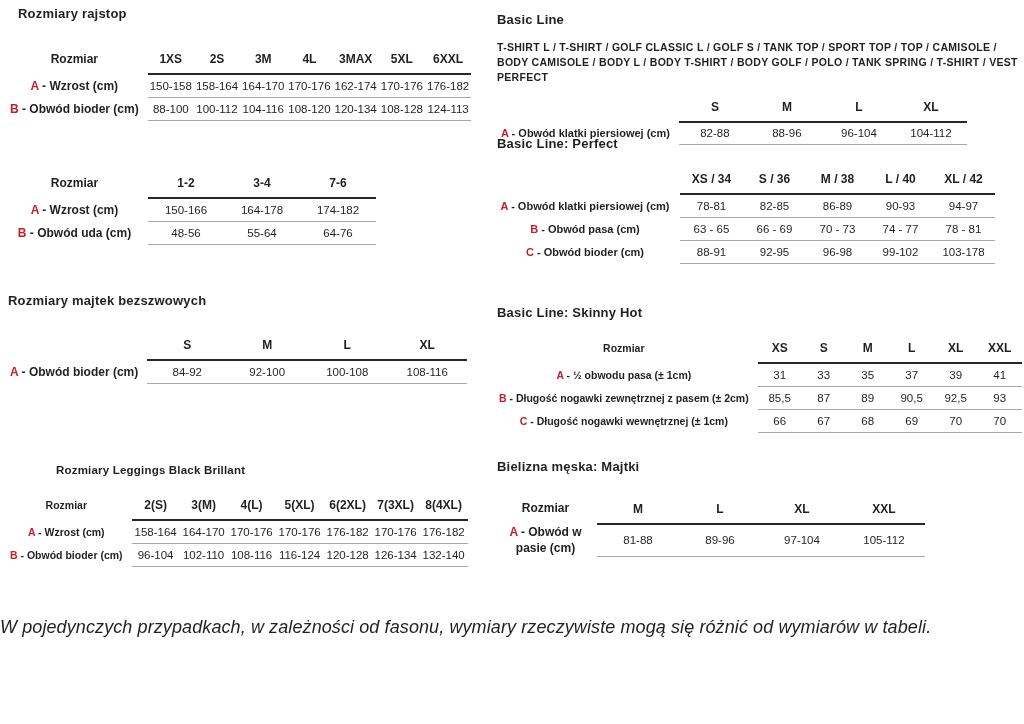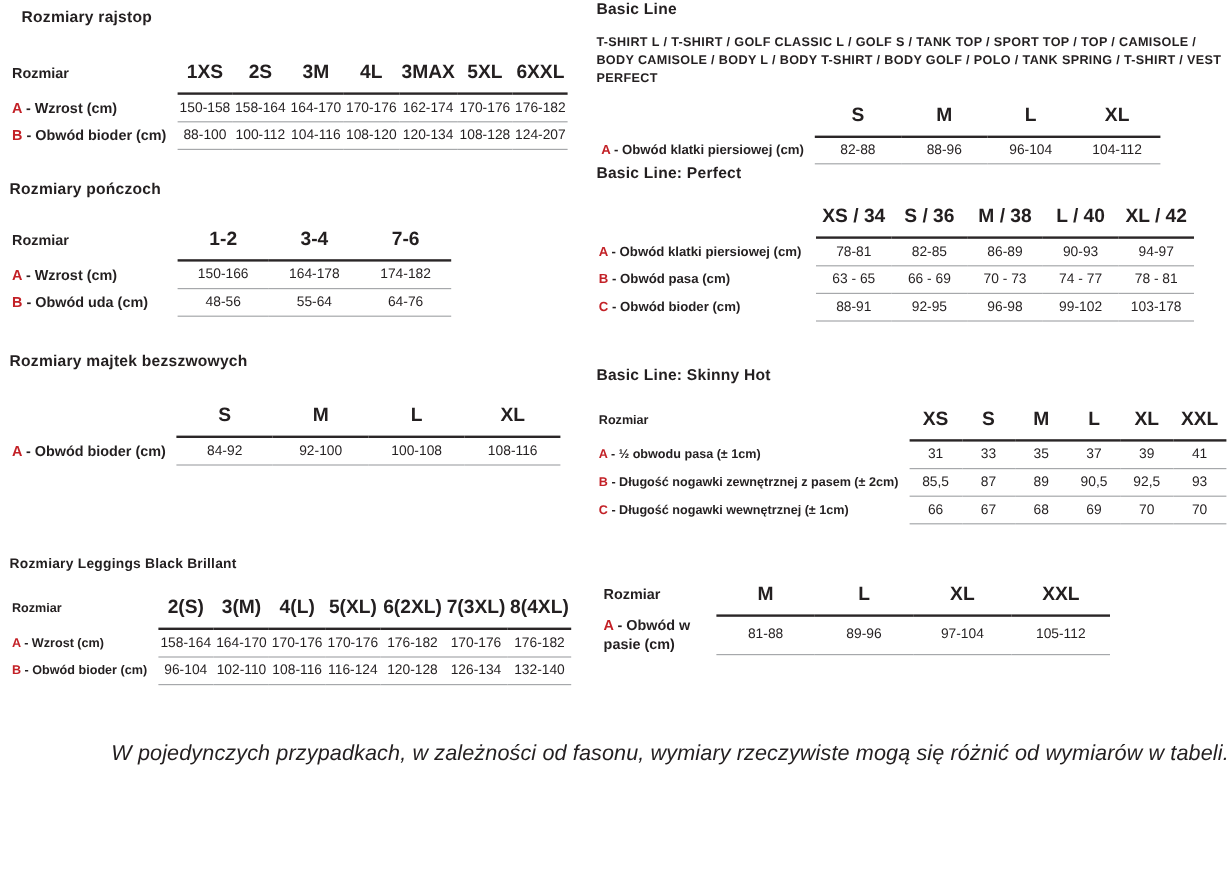--- a/index.html
+++ b/index.html
@@ -25,27 +25,27 @@
   .section { position: absolute; left: 0; width: 100%; }
   .title { font-weight: bold; font-size: 13px; letter-spacing: 0.2px; white-space: nowrap; }
   .subtitle {
     font-weight: bold; font-size: 10.5px; letter-spacing: 0.3px;
     text-align: left; line-height: 1.45; margin-top: 13px;
   }
 
   table.tbl { border-collapse: collapse; table-layout: auto; margin-top: 24px; }
   .tbl th, .tbl td { padding: 0 2px; }
   .tbl th.hdr {
-    font-weight: bold; font-size: 16px; text-align: center;
+    font-weight: bold; font-size: 12px; text-align: center;
     border-bottom: 2px solid var(--rule-dark);
     padding-bottom: 7px; padding-top: 2px;
     white-space: nowrap;
   }
   .tbl .lbl {
-    font-weight: bold; font-size: 12px; text-align: left;
+    font-weight: bold; font-size: 12px; text-align: center;
     padding-right: 9px; white-space: nowrap; border: none; margin-left: 20px;
   }
   .tbl th.corner { padding-bottom: 7px; }
   .tbl td.val {
     font-weight: normal; font-size: 11.5px; text-align: center;
     border-bottom: 1px solid var(--rule-light);
     height: 23px; white-space: nowrap;
   }
   .red { color: var(--accent-red); }
 
@@ -60,28 +60,28 @@
   #sec-ponczoch .tbl { margin-top: 24px; }
   .t-ponczoch .lbl { min-width: 140px; }
   .t-ponczoch .hdr, .t-ponczoch .val { width: 76px; }
 
   #sec-majtek   { top: 293px; }
   #sec-majtek .tbl { margin-top: 28px; }
   .t-majtek .lbl { min-width: 115px; }
   .t-majtek .hdr, .t-majtek .val { width: 80px; }
 
   #sec-leggings { top: 464px; }
-  #sec-leggings .title { font-size: 11.5px; }
+  #sec-leggings .title { font-size: 11.5px; margin-left: 48px; }
   #sec-leggings .tbl { margin-top: 20px; }
   .t-leggings { font-size: 10.5px; }
   .t-leggings .lbl { min-width: 92px; font-size: 10.5px; }
   .t-leggings .hdr { font-size: 10.5px; padding-bottom: 5px; }
   .t-leggings .val { font-size: 10px; width: 48px; height: 20px; }
 
-  #sec-basic    { top: 0; }
+  #sec-basic    { top: 12px; }
   #sec-basic .tbl { margin-top: 12px; margin-left: 2px; }
   .t-basic .lbl { min-width: 152px; font-size: 11px; }
   .t-basic .hdr, .t-basic .val { width: 72px; }
 
   #sec-perfect  { top: 136px; }
   #sec-perfect .tbl { margin-top: 19px; }
   .t-perfect .lbl { min-width: 183px; font-size: 11px; }
   .t-perfect .hdr, .t-perfect .val { width: 63px; }
   .t-perfect .val { height: 21px; }
 
@@ -92,21 +92,21 @@
   .t-skinny .val { height: 22px; }
 
   #sec-majtki   { top: 459px; }
   #sec-majtki .tbl { margin-top: 26px; margin-left: 4px; }
   .t-majtki .lbl { min-width: 92px; max-width: 96px; white-space: normal; line-height: 1.35; }
   .t-majtki .hdr, .t-majtki .val { width: 82px; }
   .t-majtki .val { height: 34px; }
 
   .footnote {
     position: absolute; top: 617px; left: 0; width: 1024px;
-    text-align: right; font-style: italic; font-size: 18px;
+    text-align: left; font-style: italic; font-size: 18px;
     letter-spacing: 0.1px; margin: 0;
   }
 </style>
 </head>
 <body>
 
 <main>
   <div class="col" id="left-col">
       <section class="section" id="sec-rajstop">
         <div class="title">Rozmiary rajstop</div>
@@ -135,27 +135,26 @@
               <td class="val">176-182</td>
             </tr>
             <tr>
               <td class="lbl"><span class="red">B</span> - Obwód bioder (cm)</td>
               <td class="val">88-100</td>
               <td class="val">100-112</td>
               <td class="val">104-116</td>
               <td class="val">108-120</td>
               <td class="val">120-134</td>
               <td class="val">108-128</td>
-              <td class="val">124-207</td>
+              <td class="val">124-113</td>
             </tr>
           </tbody>
         </table>
       </section>
       <section class="section" id="sec-ponczoch">
-        <div class="title">Rozmiary pończoch</div>
         <table class="tbl t-ponczoch">
           <thead>
             <tr>
               <th class="lbl corner">Rozmiar</th>
               <th class="hdr">1-2</th>
               <th class="hdr">3-4</th>
               <th class="hdr">7-6</th>
             </tr>
           </thead>
           <tbody>
@@ -342,20 +341,21 @@
               <td class="val">67</td>
               <td class="val">68</td>
               <td class="val">69</td>
               <td class="val">70</td>
               <td class="val">70</td>
             </tr>
           </tbody>
         </table>
       </section>
       <section class="section" id="sec-majtki">
+        <div class="title">Bielizna męska: Majtki</div>
         <table class="tbl t-majtki">
           <thead>
             <tr>
               <th class="lbl corner">Rozmiar</th>
               <th class="hdr">M</th>
               <th class="hdr">L</th>
               <th class="hdr">XL</th>
               <th class="hdr">XXL</th>
             </tr>
           </thead>

